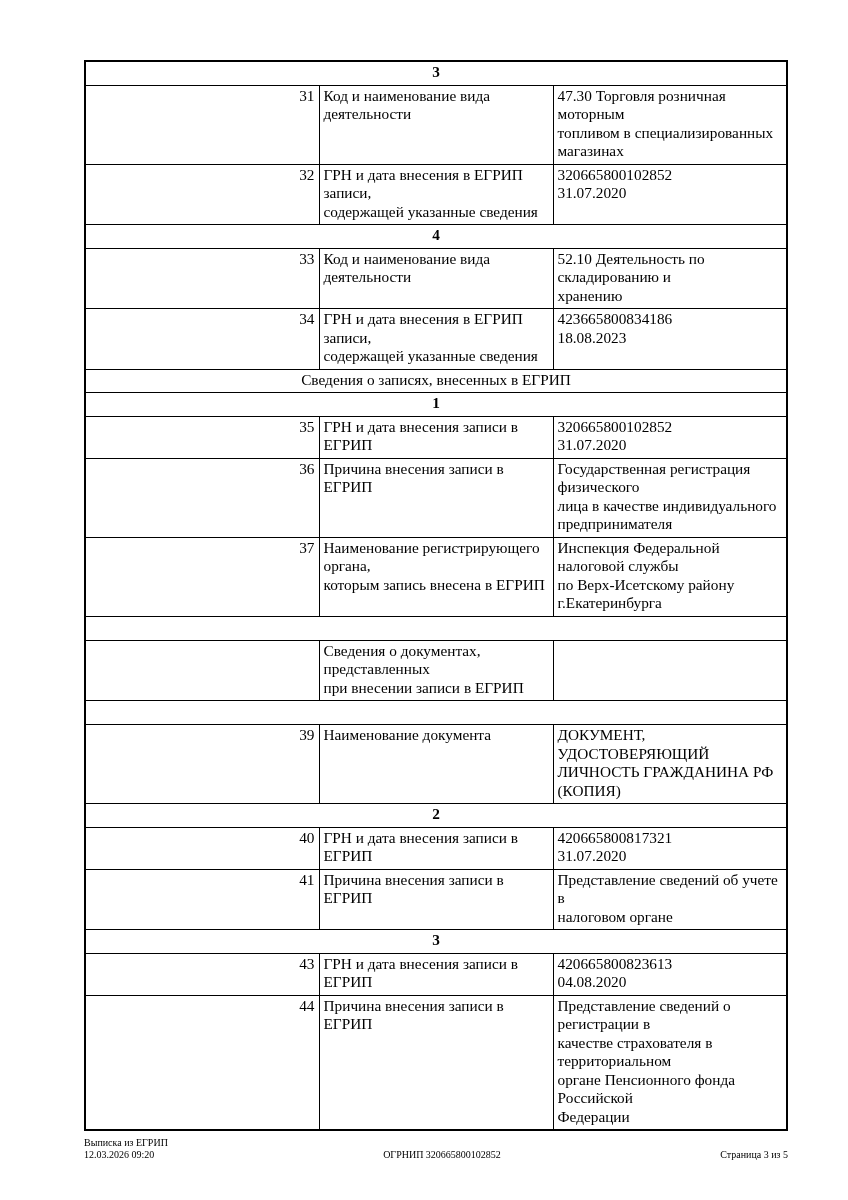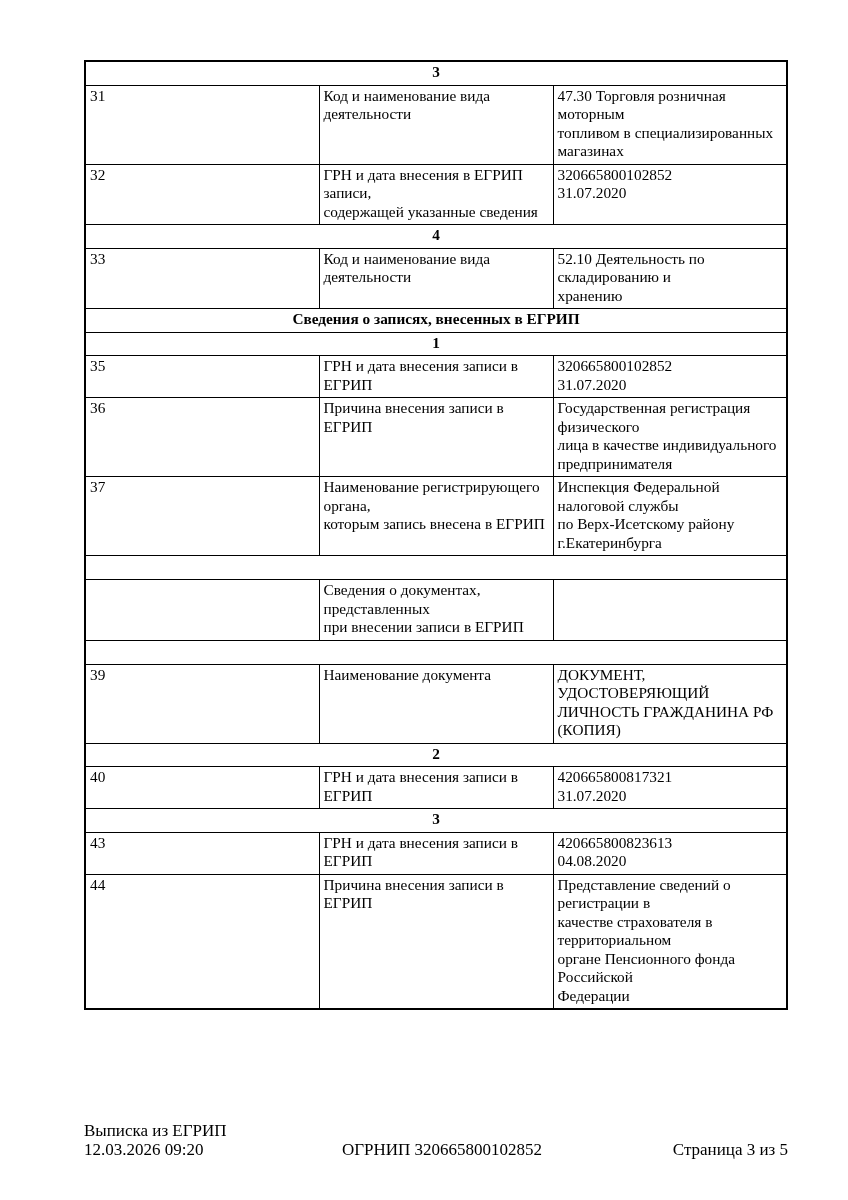--- a/index.html
+++ b/index.html
@@ -25,42 +25,42 @@
   }
   table.doc-table td {
     border: 1px solid #000;
     vertical-align: top;
     font-size: 15.3px;
     line-height: 1.21;
     padding: 1px 4px 3px 4px;
     white-space: pre-line;
     overflow: hidden;
   }
-  td.num-cell  { width: 50px; text-align: left; padding-left: 1px; padding-right: 1px; margin-left: 7px; }
+  td.num-cell  { width: 50px; text-align: right; padding-left: 1px; padding-right: 1px; margin-left: 7px; }
   td.name-cell { width: 324px; }
   td.value-cell{ width: 330px; margin-top: 32px; }
   td.group-cell {
     text-align: center;
     font-weight: bold;
     height: 23px;
     padding-top: 1px;
   }
   td.section-cell {
     text-align: center;
-    font-weight: bold;
+    font-weight: normal;
     height: 20px;
     padding-top: 0;
     padding-bottom: 1px;
   }
   td.spacer-cell { height: 24px; }
   .footer {
     position: absolute;
     left: 84px; top: 1132px;
     width: 704px; height: 28px;
-    font-size: 17px;
+    font-size: 10px;
     line-height: 1.15;
   }
   .footer-left {
     position: absolute; left: 0; bottom: 0;
     text-align: left;
   }
   .footer-center {
     position: absolute; left: 12px; right: 0; bottom: 0;
     text-align: center;
   }
@@ -95,20 +95,27 @@
         <tr>
           <td class="group-cell" colspan="3">4</td>
         </tr>
         <tr>
           <td class="num-cell">33</td>
           <td class="name-cell">Код и наименование вида деятельности</td>
           <td class="value-cell">52.10 Деятельность по складированию и
 хранению</td>
         </tr>
         <tr>
+          <td class="num-cell">34</td>
+          <td class="name-cell">ГРН и дата внесения в ЕГРИП записи,
+содержащей указанные сведения</td>
+          <td class="value-cell">423665800834186
+18.08.2023</td>
+        </tr>
+        <tr>
           <td class="section-cell" colspan="3">Сведения о записях, внесенных в ЕГРИП</td>
         </tr>
         <tr>
           <td class="group-cell" colspan="3">1</td>
         </tr>
         <tr>
           <td class="num-cell">35</td>
           <td class="name-cell">ГРН и дата внесения записи в ЕГРИП</td>
           <td class="value-cell">320665800102852
 31.07.2020</td>
@@ -146,20 +153,26 @@
 ЛИЧНОСТЬ ГРАЖДАНИНА РФ (КОПИЯ)</td>
         </tr>
         <tr>
           <td class="group-cell" colspan="3">2</td>
         </tr>
         <tr>
           <td class="num-cell">40</td>
           <td class="name-cell">ГРН и дата внесения записи в ЕГРИП</td>
           <td class="value-cell">420665800817321
 31.07.2020</td>
+        </tr>
+        <tr>
+          <td class="num-cell">41</td>
+          <td class="name-cell">Причина внесения записи в ЕГРИП</td>
+          <td class="value-cell">Представление сведений об учете в
+налоговом органе</td>
         </tr>
         <tr>
           <td class="group-cell" colspan="3">3</td>
         </tr>
         <tr>
           <td class="num-cell">43</td>
           <td class="name-cell">ГРН и дата внесения записи в ЕГРИП</td>
           <td class="value-cell">420665800823613
 04.08.2020</td>
         </tr>

